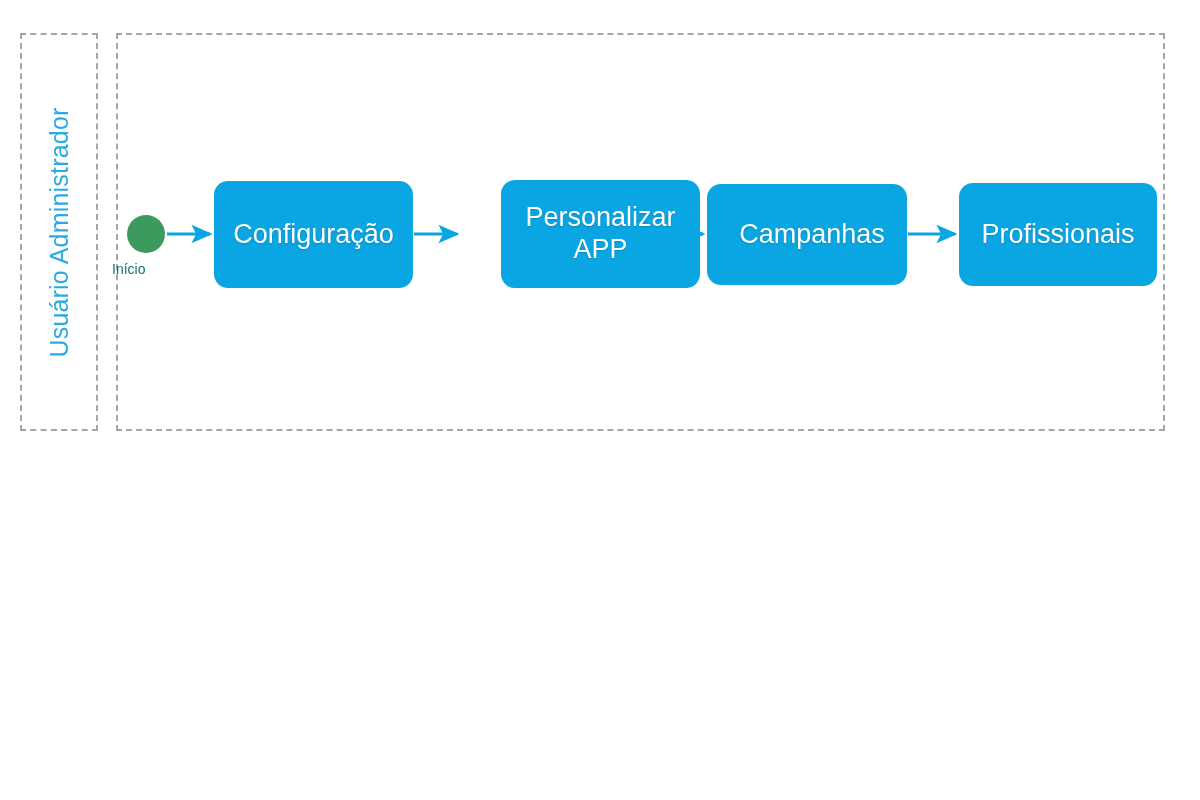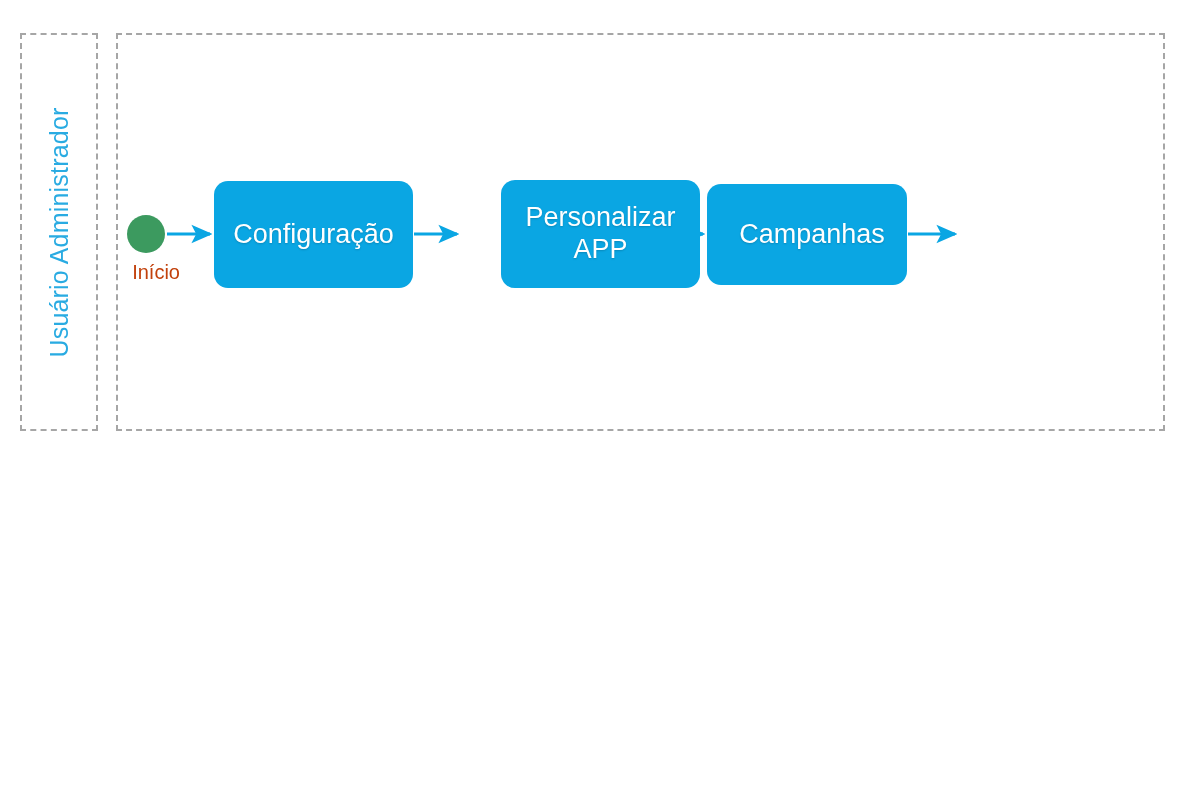--- a/index.html
+++ b/index.html
@@ -73,23 +73,23 @@
     width: 38px;
     height: 38px;
     border-radius: 50%;
     background: #3c9a5f;
   }
   #start-label {
     position: absolute;
     left: 112px;
     top: 261px;
     width: 68px;
-    text-align: right;
-    color: #c2410c;
-    font-size: 20px;
+    text-align: left;
+    color: #0f766e;
+    font-size: 14px;
     font-family: "Liberation Sans", sans-serif;
     white-space: nowrap;
   }
 
   
   .node {
     position: absolute;
     background: #0aa6e3;
     border-radius: 14px;
     display: flex;
@@ -150,14 +150,17 @@
   <div class="node" id="node-0">
     <span>Configuração</span>
   </div>
   <div class="node" id="node-1">
     <span>Personalizar
 APP</span>
   </div>
   <div class="node" id="node-2">
     <span>Campanhas</span>
   </div>
+  <div class="node" id="node-3">
+    <span>Profissionais</span>
+  </div>
 
 </div>
 
 </body></html>

